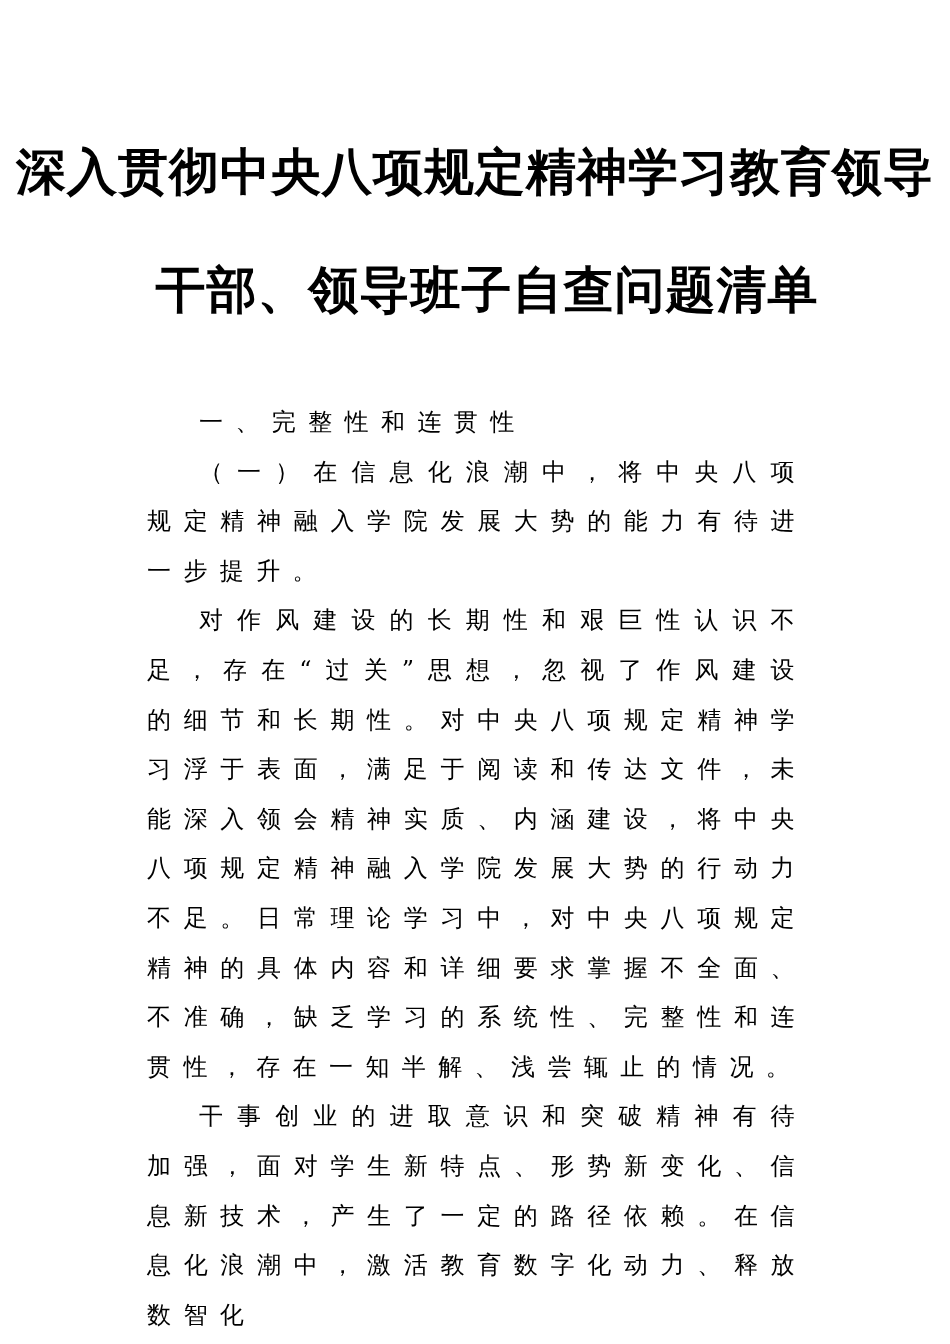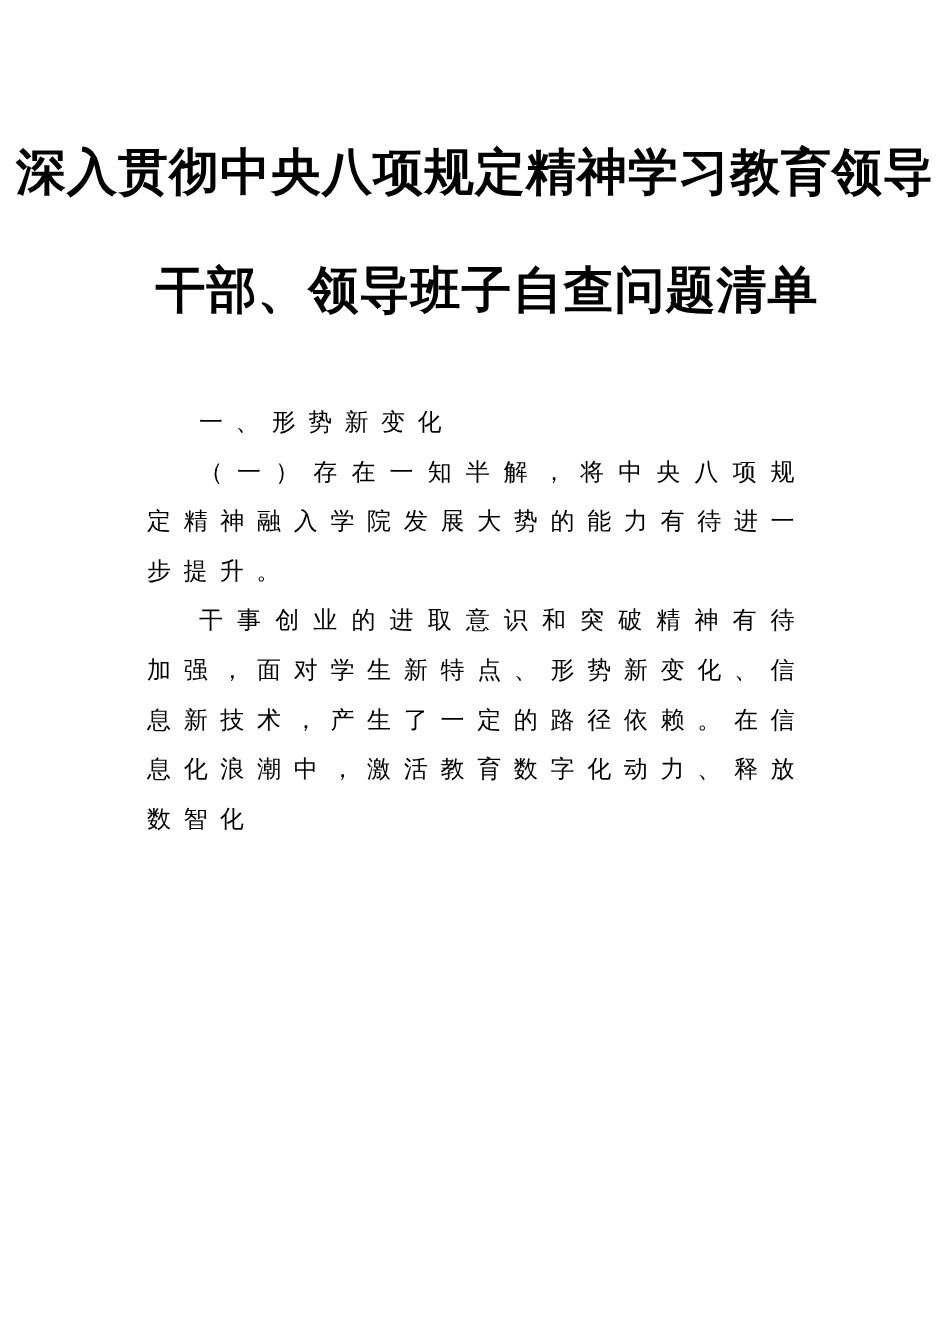--- a/index.html
+++ b/index.html
@@ -57,17 +57,18 @@
     }
   </style>
 </head>
 <body>
 
 <div class="page">
   <h1 class="title l1">深入贯彻中央八项规定精神学习教育领导</h1>
   <h1 class="title l2">干部、领导班子自查问题清单</h1>
 
   <div class="body-text">
-    <p class="para heading-1">一、形势新变化</p>
-    <p class="para">（一）存在一知半解，将中央八项规定精神融入学院发展大势的能力有待进一步提升。</p>
+    <p class="para heading-1">一、完整性和连贯性</p>
+    <p class="para">（一）在信息化浪潮中，将中央八项规定精神融入学院发展大势的能力有待进一步提升。</p>
+    <p class="para">对作风建设的长期性和艰巨性认识不足，存在“过关”思想，忽视了作风建设的细节和长期性。对中央八项规定精神学习浮于表面，满足于阅读和传达文件，未能深入领会精神实质、内涵建设，将中央八项规定精神融入学院发展大势的行动力不足。日常理论学习中，对中央八项规定精神的具体内容和详细要求掌握不全面、不准确，缺乏学习的系统性、完整性和连贯性，存在一知半解、浅尝辄止的情况。</p>
     <p class="para">干事创业的进取意识和突破精神有待加强，面对学生新特点、形势新变化、信息新技术，产生了一定的路径依赖。在信息化浪潮中，激活教育数字化动力、释放数智化</p>
   </div>
 </div>
 
 </body></html>

